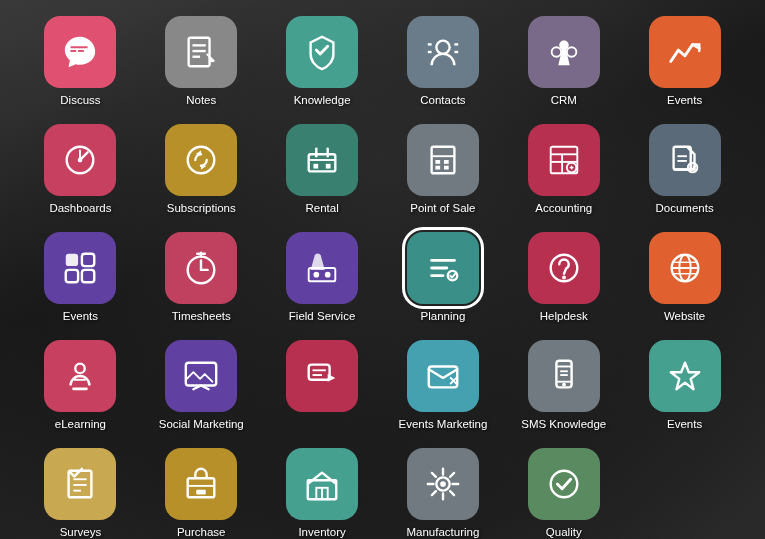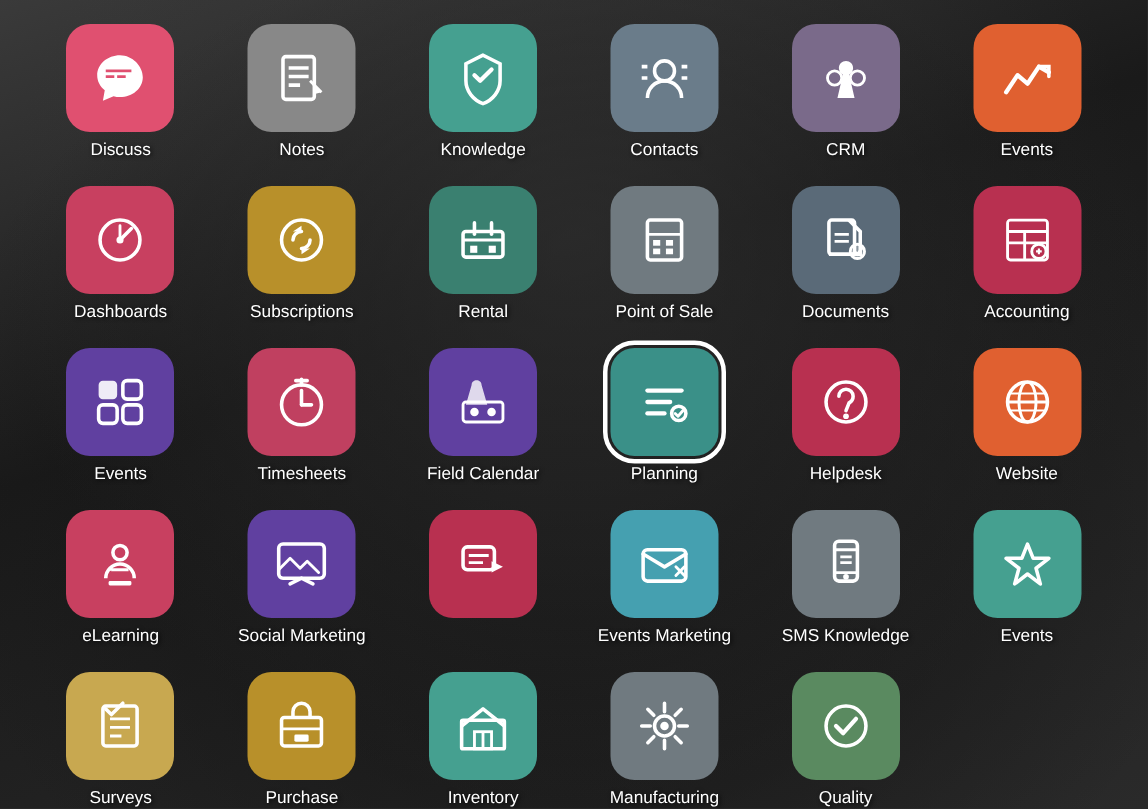--- a/index.html
+++ b/index.html
@@ -208,47 +208,47 @@
           <line x1="8" y1="16" x2="32" y2="16" stroke="white" stroke-width="2"></line>
           <rect x="12" y="20" width="5" height="4" fill="white"></rect>
           <rect x="21" y="20" width="5" height="4" fill="white"></rect>
           <rect x="12" y="26" width="5" height="4" fill="white"></rect>
           <rect x="21" y="26" width="5" height="4" fill="white"></rect>
         </svg>
       </div>
       <div class="app-label">Point of Sale</div>
     </div>
     <div class="app-item">
-      <div class="app-icon color-slate">
-        <svg viewBox="0 0 40 40">
-          <rect x="8" y="6" width="18" height="24" rx="2" fill="none" stroke="white" stroke-width="2.5"></rect>
-          <polyline points="22,6 30,14 30,30 8,30" fill="none" stroke="white" stroke-width="2.5"></polyline>
-          <line x1="12" y1="16" x2="22" y2="16" stroke="white" stroke-width="2"></line>
-          <line x1="12" y1="21" x2="22" y2="21" stroke="white" stroke-width="2"></line>
-          <circle cx="28" cy="28" r="5" fill="rgba(255,255,255,0.3)" stroke="white" stroke-width="2"></circle>
-          <polyline points="26,28 28,30 31,26" fill="none" stroke="white" stroke-width="2" stroke-linecap="round"></polyline>
-        </svg>
-      </div>
-      <div class="app-label">Documents</div>
-    </div>
-    <div class="app-item">
       <div class="app-icon color-deep-rose">
         <svg viewBox="0 0 40 40">
           <rect x="6" y="6" width="28" height="28" rx="2" fill="none" stroke="white" stroke-width="2"></rect>
           <line x1="6" y1="14" x2="34" y2="14" stroke="white" stroke-width="2"></line>
           <line x1="6" y1="22" x2="34" y2="22" stroke="white" stroke-width="2"></line>
           <line x1="18" y1="14" x2="18" y2="34" stroke="white" stroke-width="2"></line>
           <circle cx="28" cy="28" r="5" fill="none" stroke="white" stroke-width="2"></circle>
           <line x1="26" y1="28" x2="30" y2="28" stroke="white" stroke-width="1.5"></line>
           <line x1="28" y1="26" x2="28" y2="30" stroke="white" stroke-width="1.5"></line>
         </svg>
       </div>
       <div class="app-label">Accounting</div>
     </div>
     <div class="app-item">
+      <div class="app-icon color-slate">
+        <svg viewBox="0 0 40 40">
+          <rect x="8" y="6" width="18" height="24" rx="2" fill="none" stroke="white" stroke-width="2.5"></rect>
+          <polyline points="22,6 30,14 30,30 8,30" fill="none" stroke="white" stroke-width="2.5"></polyline>
+          <line x1="12" y1="16" x2="22" y2="16" stroke="white" stroke-width="2"></line>
+          <line x1="12" y1="21" x2="22" y2="21" stroke="white" stroke-width="2"></line>
+          <circle cx="28" cy="28" r="5" fill="rgba(255,255,255,0.3)" stroke="white" stroke-width="2"></circle>
+          <polyline points="26,28 28,30 31,26" fill="none" stroke="white" stroke-width="2" stroke-linecap="round"></polyline>
+        </svg>
+      </div>
+      <div class="app-label">Documents</div>
+    </div>
+    <div class="app-item">
       <div class="app-icon color-purple">
         <svg viewBox="0 0 40 40">
           <rect x="5" y="5" width="13" height="13" rx="3" fill="white" opacity="0.9"></rect>
           <rect x="22" y="5" width="13" height="13" rx="3" fill="none" stroke="white" stroke-width="2.5"></rect>
           <rect x="5" y="22" width="13" height="13" rx="3" fill="none" stroke="white" stroke-width="2.5"></rect>
           <rect x="22" y="22" width="13" height="13" rx="3" fill="none" stroke="white" stroke-width="2.5"></rect>
         </svg>
       </div>
       <div class="app-label">Events</div>
     </div>
@@ -266,21 +266,21 @@
     </div>
     <div class="app-item">
       <div class="app-icon color-purple">
         <svg viewBox="0 0 40 40">
           <path d="M12 8c0-4.4 7-4.4 7 0l4 14H8L12 8z" fill="white" opacity="0.8"></path>
           <rect x="6" y="20" width="28" height="14" rx="2" fill="none" stroke="white" stroke-width="2"></rect>
           <circle cx="14" cy="27" r="3" fill="white"></circle>
           <circle cx="26" cy="27" r="3" fill="white"></circle>
         </svg>
       </div>
-      <div class="app-label">Field Calendar</div>
+      <div class="app-label">Field Service</div>
     </div>
     <div class="app-item selected">
       <div class="app-icon color-planning">
         <svg viewBox="0 0 40 40">
           <line x1="8" y1="12" x2="32" y2="12" stroke="white" stroke-width="3" stroke-linecap="round"></line>
           <line x1="8" y1="20" x2="24" y2="20" stroke="white" stroke-width="3" stroke-linecap="round"></line>
           <line x1="8" y1="28" x2="20" y2="28" stroke="white" stroke-width="3" stroke-linecap="round"></line>
           <circle cx="30" cy="28" r="5" fill="none" stroke="white" stroke-width="2.5"></circle>
           <polyline points="27.5,28 29.5,30 33,26" fill="none" stroke="white" stroke-width="2" stroke-linecap="round" stroke-linejoin="round"></polyline>
         </svg>

